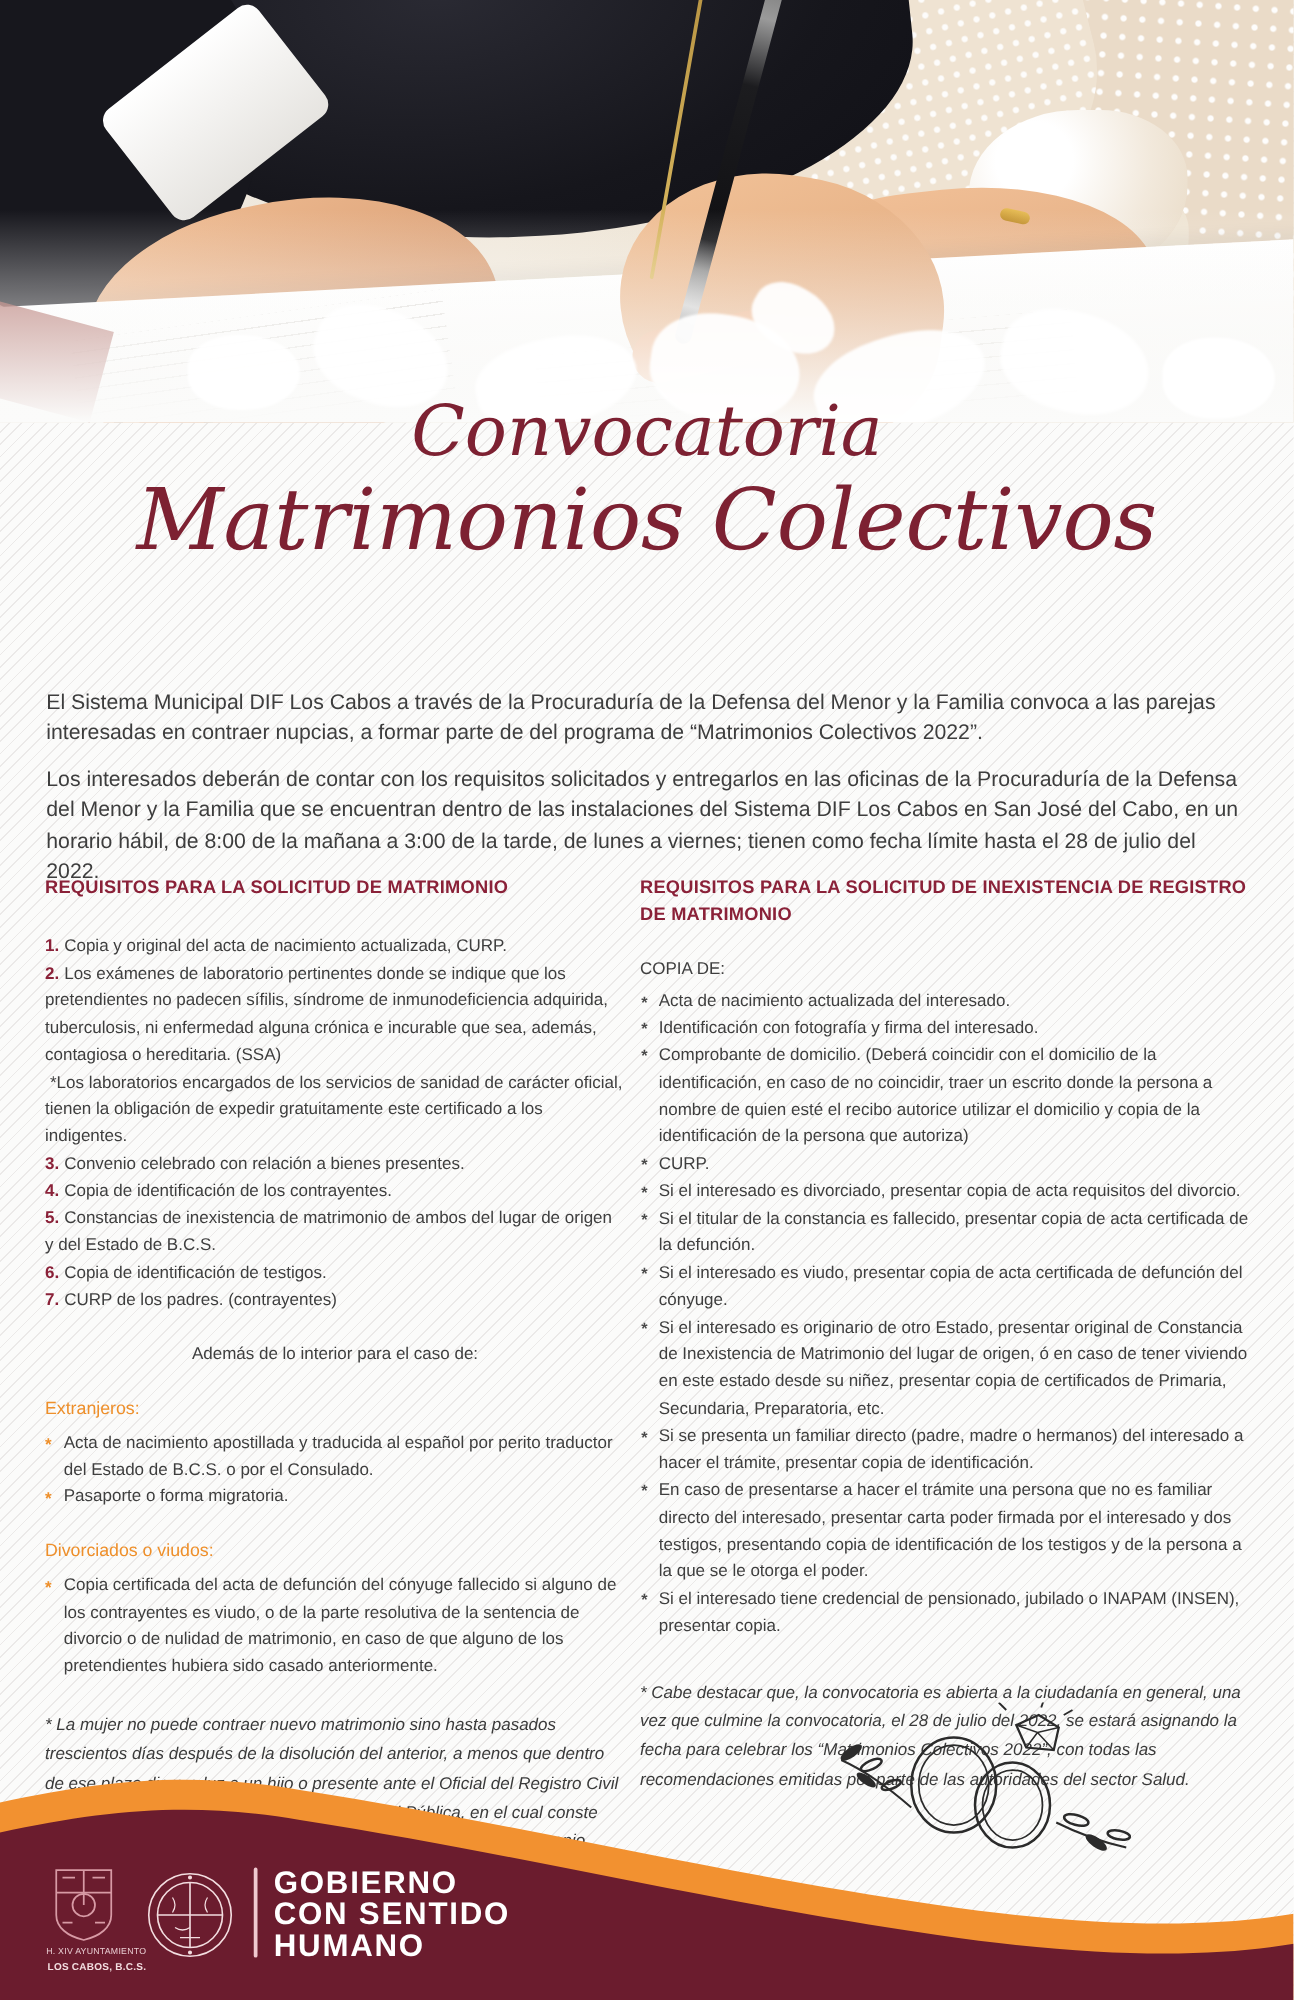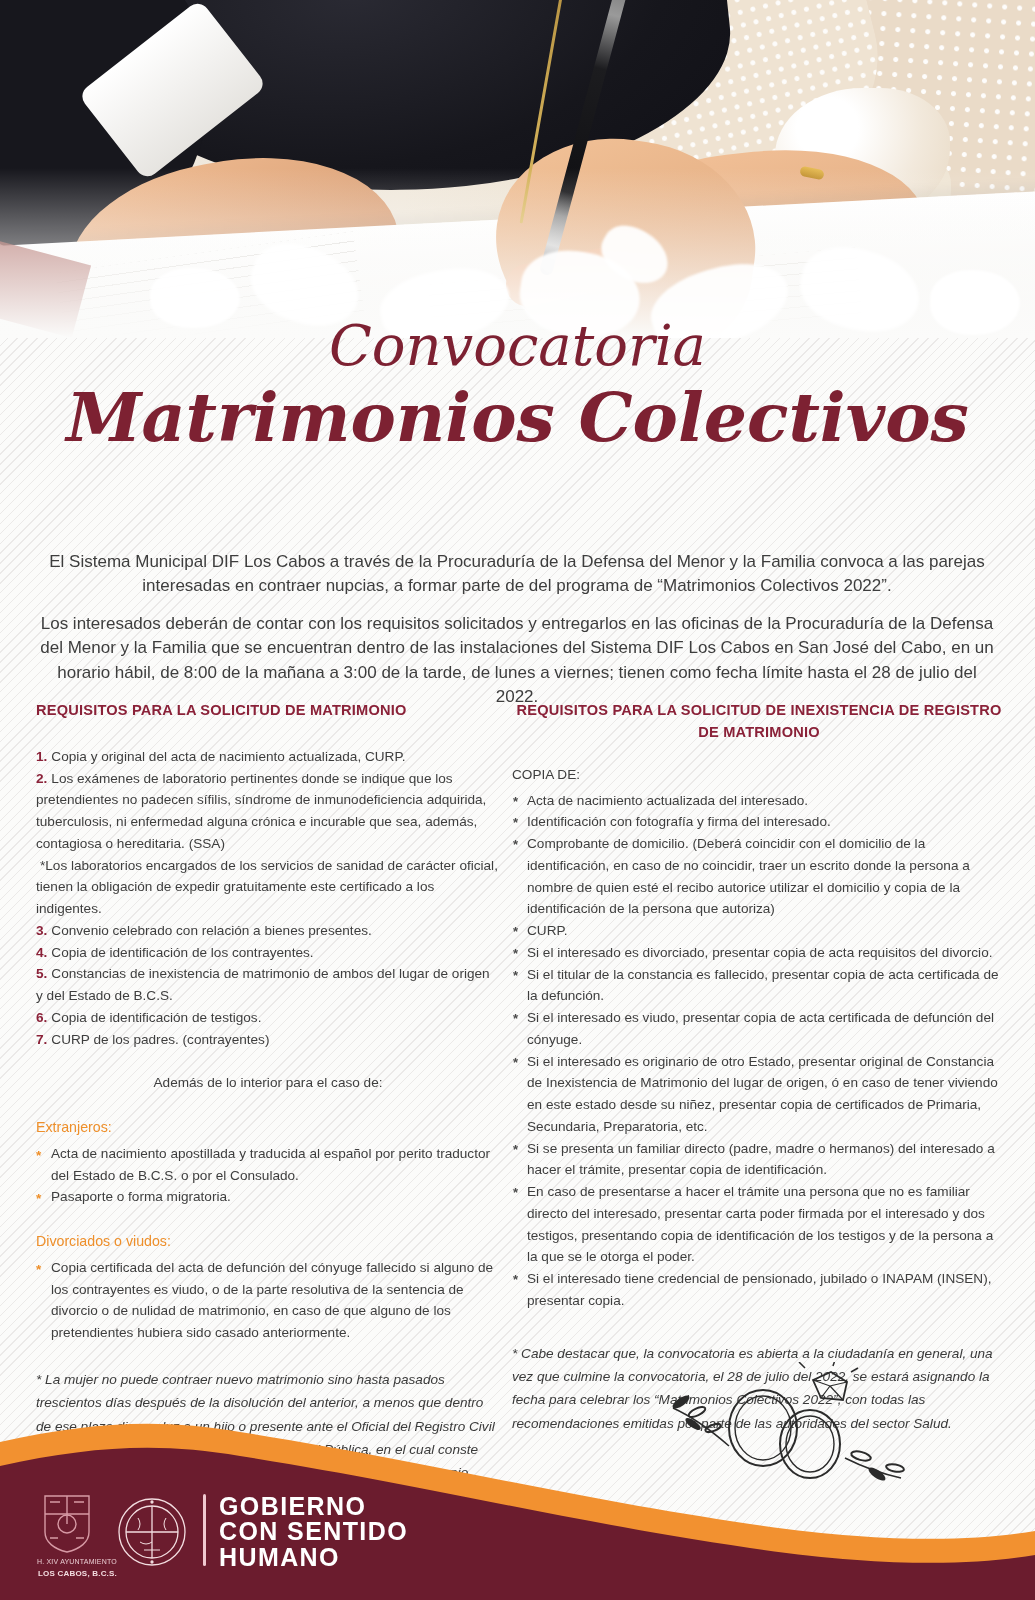--- a/index.html
+++ b/index.html
@@ -60,35 +60,35 @@
   .red-hint { left:-12px; top:252px; width:95px; height:75px; background:#9c4a42; opacity:.75; transform:rotate(15deg); }
   .fade { left:0; top:168px; width:100%; height:170px;
     background:linear-gradient(to bottom,rgba(251,251,250,0) 0%,rgba(251,251,250,.55) 55%,#fbfbfa 100%); }
   .flower { position:absolute; background:rgba(255,255,255,.93); border-radius:46% 54% 52% 48%;
     filter:blur(1px); }
 
   
   .title-wrap { position:absolute; left:0; top:318px; width:1035px; text-align:center;
     color:#7d2132; font-family:"DejaVu Serif", serif; font-style:italic; }
   .title-line1 { font-size:56px; font-weight:400; line-height:1.0; }
-  .title-line2 { font-size:68px; font-weight:700; line-height:1.1; margin-top:6px; }
-
-  
-  .intro { position:absolute; width:960px; left:37px; text-align:center; color:#3d3d3d;
+  .title-line2 { font-size:68px; font-weight:400; line-height:1.1; margin-top:6px; }
+
+  
+  .intro { position:absolute; width:960px; left:37px; text-align:left; color:#3d3d3d;
     font-size:17px; line-height:1.44; }
   .intro-1 { top:550px; }
   .intro-2 { top:612px; }
 
   
   .col { position:absolute; color:#3e3e3e; font-size:13.6px; line-height:1.6; }
   .col-left  { left:36px;  top:700px; width:464px; }
   .col-right { left:512px; top:700px; width:494px; }
   .col h2 { color:#8a2138; font-size:14.6px; font-weight:bold; letter-spacing:.2px; line-height:1.5; }
   .col-left h2 { margin-bottom:24px; }
-  .col-right h2 { margin-bottom:20px;text-align:center; }
+  .col-right h2 { margin-bottom:20px; }
   .num-item { margin:0; }
   .num { color:#8a2138; font-weight:bold; margin-right:4px; }
   .additional { margin-top:22px;text-align:center; }
   .section-heading { color:#ee8f2a; font-size:14.2px; font-weight:normal; margin-top:22px; margin-bottom:4px; }
   .bullet-item { position:relative; padding-left:15px; margin:0; }
   .bullets-orange .bullet-item::before { content:"*"; position:absolute; left:0; top:2px;
     color:#ee8f2a; font-weight:bold; }
   .bullets-dark .bullet-item::before { content:"*"; position:absolute; left:1px; top:2px;
     color:#4a4a4a; font-weight:bold; font-size:13px; }
   .copia-label { margin-bottom:4px; }

